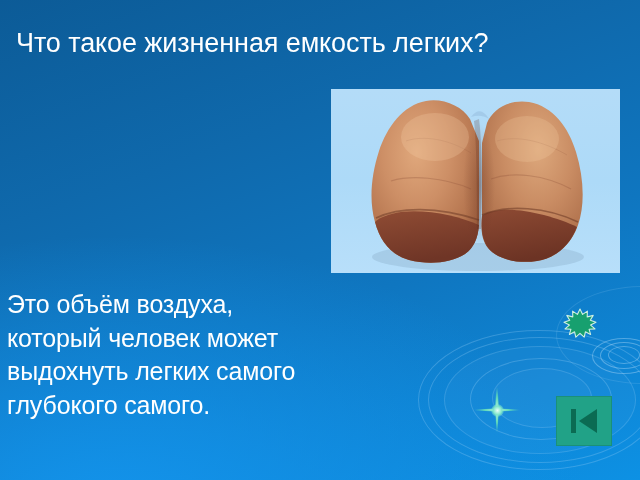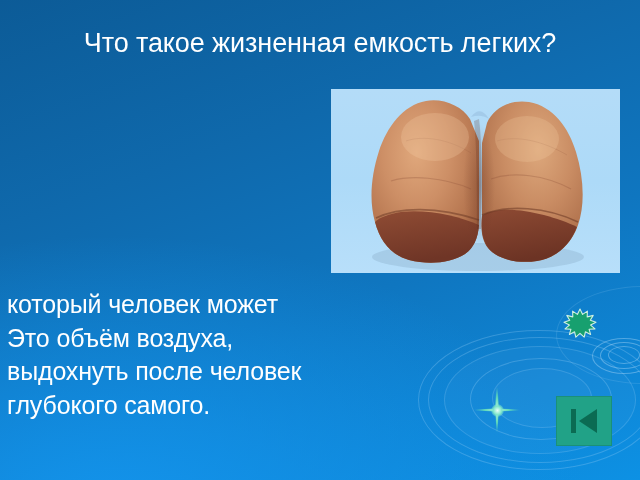--- a/index.html
+++ b/index.html
@@ -90,21 +90,20 @@
     height: 30px;
   }
   .starburst svg { display: block; width: 100%; height: 100%; }
 
   
   #title {
     position: absolute;
     left: 16px;
     top: 26px;
     width: 608px;
-    text-align: center;
     color: #ffffff;
     font-size: 27px;
     font-weight: 400;
     line-height: 34px;
     letter-spacing: -0.1px;
     white-space: nowrap;
   }
 
   
   #body-text {
@@ -261,23 +260,23 @@
 
         <path d="M148,30 C152,60 150,110 150,140 L146,140 C146,108 146,58 143,32 Z" fill="rgba(80,35,22,0.22)"></path>
         <ellipse cx="148" cy="96" rx="16" ry="62" fill="url(#shade)"></ellipse>
 
         <path d="M140,28 C146,20 152,20 158,30 C152,26 146,26 140,28 Z" fill="rgba(160,200,232,0.85)"></path>
       </svg>
     </div>
   </div>
 
   <div id="body-text">
+    <div>Это объём воздуха,</div>
     <div>который человек может</div>
-    <div>Это объём воздуха,</div>
-    <div>выдохнуть после человек</div>
+    <div>выдохнуть легких самого</div>
     <div>глубокого самого.</div>
   </div>
 
   <div id="nav-first-button" title="">
     <span>
       <svg width="32" height="28" viewBox="0 0 32 28" aria-hidden="true">
         <rect x="3" y="2" width="5" height="24" fill="#0b6b53"></rect>
         <polygon points="29,2 29,26 11,14" fill="#0b6b53"></polygon>
       </svg>
     </span>

